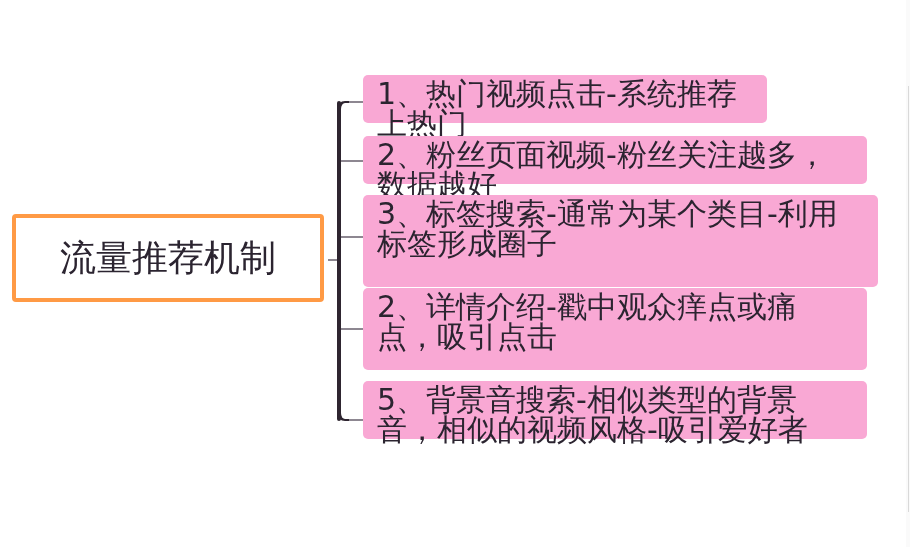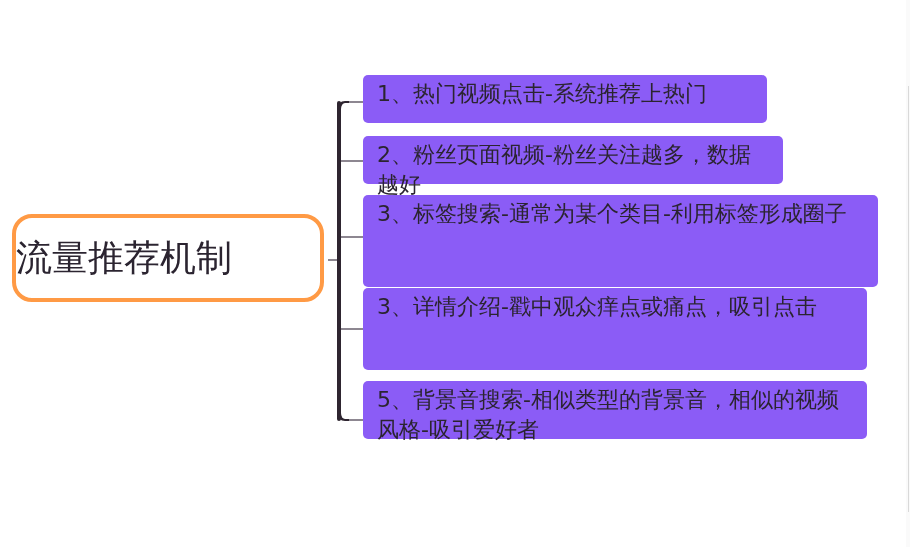--- a/index.html
+++ b/index.html
@@ -1,30 +1,30 @@
 <!DOCTYPE html>
 <html><head>
 <meta charset="utf-8">
 <style>
   html, body { margin:0; padding:0; }
   body { width:910px; height:547px; background:#ffffff; position:relative; overflow:hidden;
          font-family:"DejaVu Sans","Liberation Sans",sans-serif; }
   .right-edge { position:absolute; left:906px; top:0; width:4px; height:547px; background:#fafafa; }
   .right-edge-line { position:absolute; left:908px; top:86px; width:1px; height:426px; background:#d9d9d9; }
   .root { position:absolute; left:12px; top:214px; width:312px; height:88px; border:4px solid #ff9a45;
-          border-radius:20px; background:#fff; box-sizing:border-box; display:flex; align-items:center;
-          color:#2b2430; font-size:36px; letter-spacing:0px; }
+          border-radius:4px; background:#fff; box-sizing:border-box; display:flex; align-items:center;
+          justify-content:center; color:#2b2430; font-size:36px; letter-spacing:0px; }
   .root-link { position:absolute; left:328px; top:259px; width:12px; height:2px; background:#8d8791; }
   .trunk { position:absolute; left:337px; top:101px; width:4px; height:320px; background:#2e2530; border-radius:2px; }
   .branch { position:absolute; height:2px; background:#8d8791; }
   .elbow { position:absolute; width:12px; height:14px; border-left:4px solid #2e2530; box-sizing:border-box; }
   .elbow.top { border-top:2px solid #2e2530; border-top-left-radius:8px; }
   .elbow.bot { border-bottom:2px solid #2e2530; border-bottom-left-radius:8px; }
-  .node { position:absolute; left:363px; background:#8b5cf6; border-radius:5px; color:#2b2430;
-          font-size:22px; line-height:30px; padding:4px 14px 4px 14px; box-sizing:border-box; }
+  .node { position:absolute; left:363px; background:#f9a8d4; border-radius:5px; color:#2b2430;
+          font-size:30px; line-height:30px; padding:4px 14px 4px 14px; box-sizing:border-box; }
 </style>
 </head>
 <body>
 
 <div class="right-edge"></div>
 <div class="right-edge-line"></div>
 
 <div class="root">
   <span>流量推荐机制</span>
 </div>
@@ -36,24 +36,24 @@
 <div class="elbow top" style="left:337px;top:101px;"></div>
 <div class="branch" style="left:341px;top:160px;width:22px;"></div>
 <div class="branch" style="left:341px;top:236px;width:22px;"></div>
 <div class="branch" style="left:341px;top:328px;width:22px;"></div>
 <div class="branch" style="left:345px;top:419px;width:18px;"></div>
 <div class="elbow bot" style="left:337px;top:407px;"></div>
 
 <div class="node" style="top:75px;width:404px;height:48px;">
   <span>1、热门视频点击-系统推荐上热门</span>
 </div>
-<div class="node" style="top:136px;width:420px;height:48px;">
+<div class="node" style="top:136px;width:504px;height:48px;">
   <span>2、粉丝页面视频-粉丝关注越多，数据越好</span>
 </div>
 <div class="node" style="top:195px;width:515px;height:92px;">
   <span>3、标签搜索-通常为某个类目-利用标签形成圈子</span>
 </div>
 <div class="node" style="top:288px;width:504px;height:82px;">
-  <span>3、详情介绍-戳中观众痒点或痛点，吸引点击</span>
+  <span>2、详情介绍-戳中观众痒点或痛点，吸引点击</span>
 </div>
 <div class="node" style="top:381px;width:504px;height:58px;">
   <span>5、背景音搜索-相似类型的背景音，相似的视频风格-吸引爱好者</span>
 </div>
 
 </body></html>

